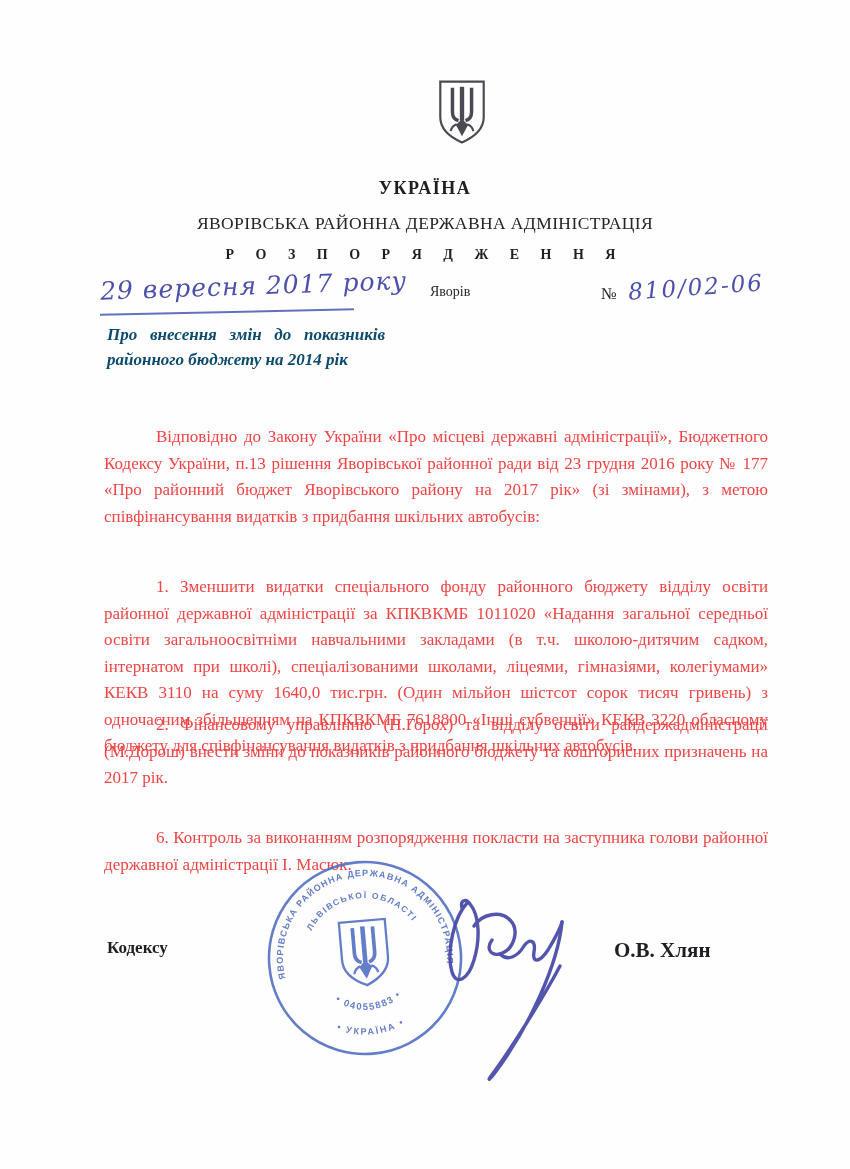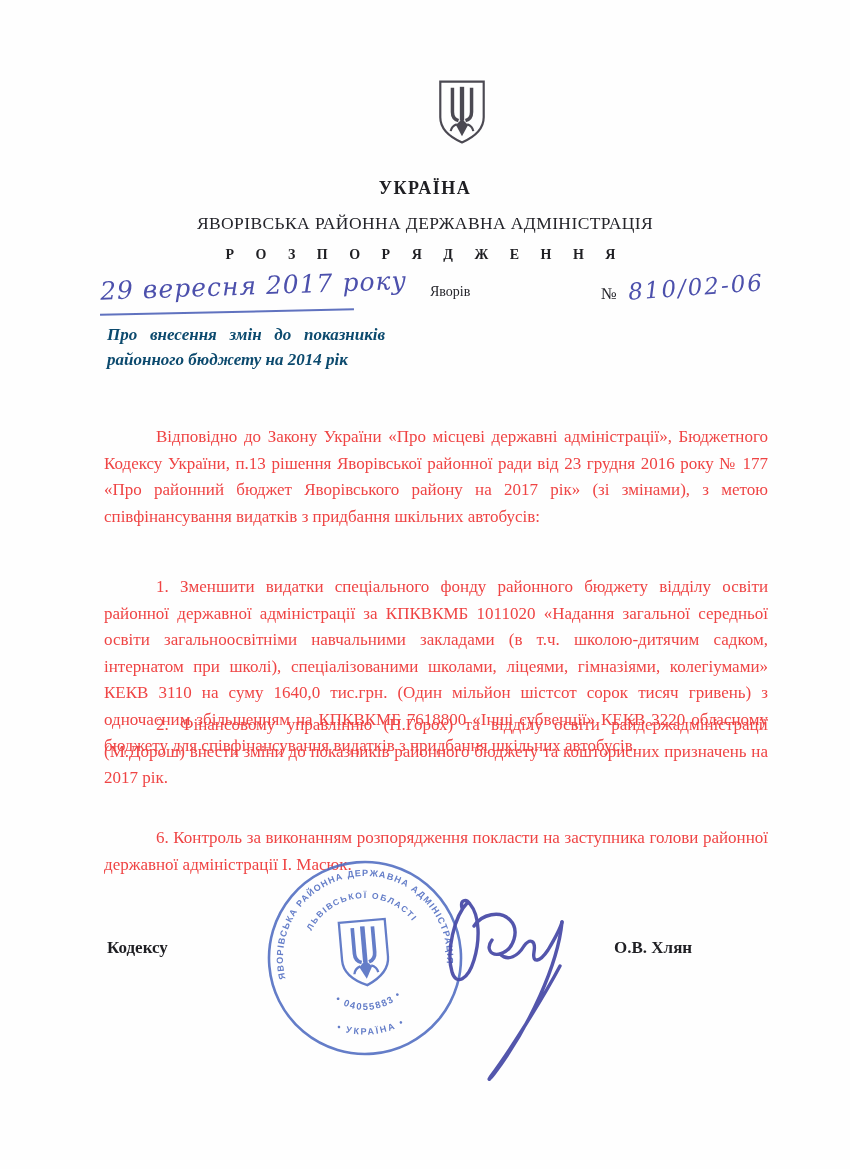--- a/index.html
+++ b/index.html
@@ -59,21 +59,21 @@
     font-size: 17px; line-height: 26.5px; text-align: justify; text-indent: 52px;
     color: #ef4444;
   }
   .p0 { top: 424px; }
   .p1 { top: 560px; margin-top: 14px; }
   .p2 { top: 712px; }
   .p3 { top: 825px; }
 
   
   .signer-title { position: absolute; left: 107px; top: 938px; font-size: 17px; font-weight: bold; color: #1f1f23; }
-  .signer-name  { position: absolute; left: 614px; top: 938px; font-size: 17px; font-weight: bold; color: #1f1f23; }
+  .signer-name  { position: absolute; left: 614px; top: 938px; font-size: 21px; font-weight: bold; color: #1f1f23; }
 
   
   .stamp {
     position: absolute; left: 265px; top: 858px; width: 200px; height: 200px;
     transform: rotate(-5deg); opacity: .88; z-index: 2;
   }
   .stamp text { font-family: "Liberation Sans", sans-serif; fill: #4f6cc1; }
   .stamp-ring   { font-size: 9px;  letter-spacing: 1.2px; font-weight: bold; }
   .stamp-region { font-size: 8.5px; letter-spacing: 1.6px; font-weight: bold; }
   .stamp-code   { font-size: 9.5px; letter-spacing: 1.5px; font-weight: bold; }

